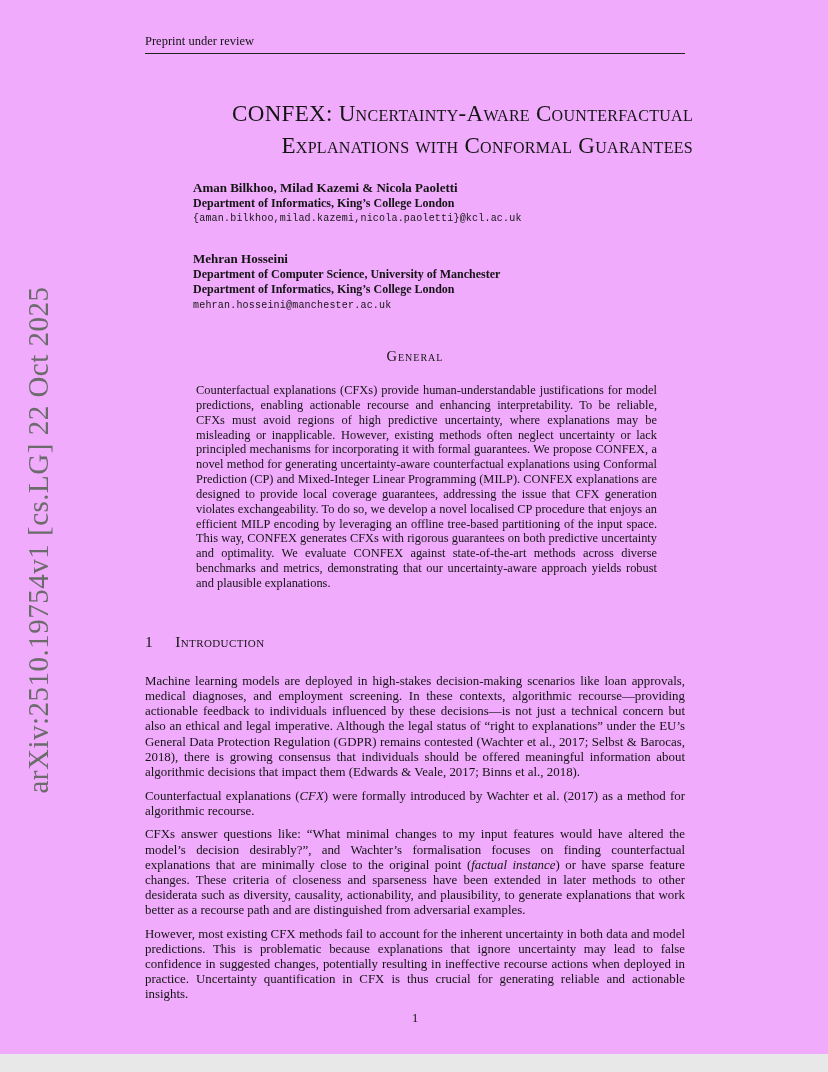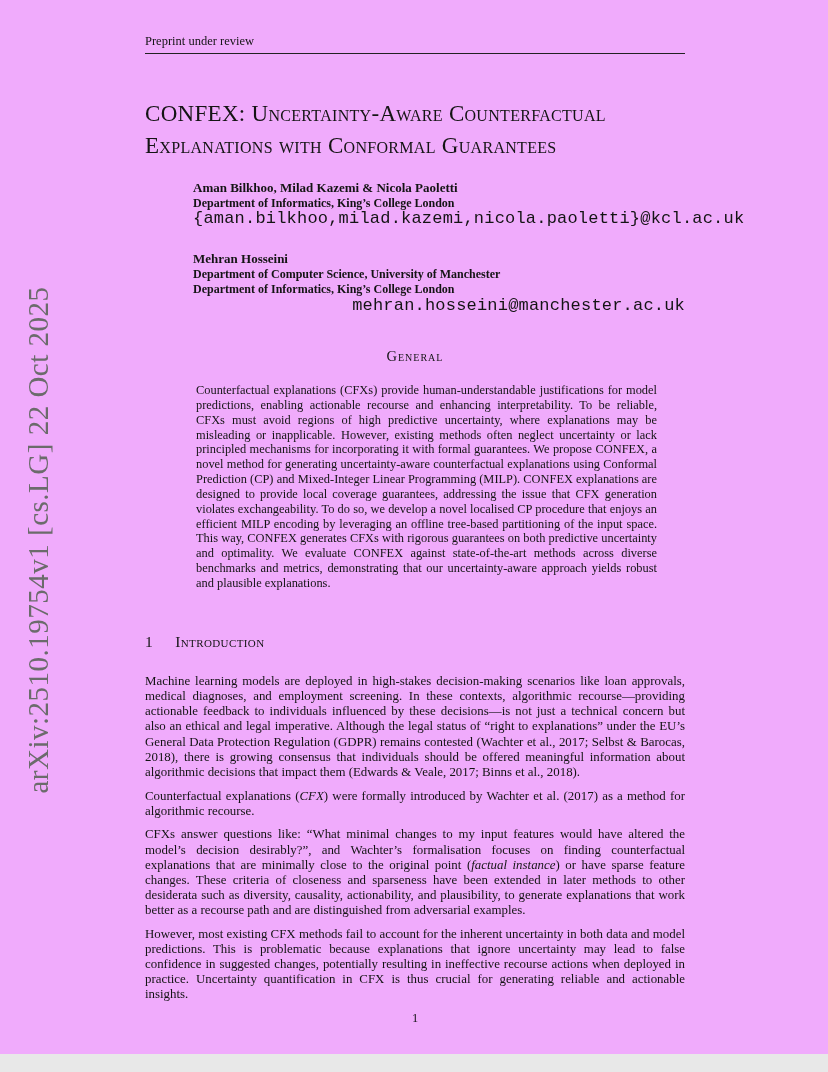--- a/index.html
+++ b/index.html
@@ -41,33 +41,33 @@
   
   .paper-title {
     position: absolute;
     left: 145px;
     top: 98px;
     width: 548px;
     font-size: 23px;
     line-height: 32px;
     font-variant: small-caps;
     letter-spacing: 0.3px;
+    text-align: right;
   }
 
   
   .author-blocks { position: absolute; left: 145px; top: 180px; width: 540px; }
   .author-block { margin-bottom: 24px; margin-left: 48px; }
   .author-names { font-weight: bold; font-size: 13px; line-height: 15.5px; }
   .author-affil { font-size: 12px; line-height: 15.5px; font-weight: bold; }
   .author-email {
     font-family: "Liberation Mono", "DejaVu Sans Mono", monospace;
-    font-size: 17px;
+    font-size: 10px;
     line-height: 16px;
     letter-spacing: 0.2px;
-    text-align: right;
   }
 
   
   .abstract-heading {
     position: absolute;
     left: 145px;
     top: 348px;
     width: 540px;
     text-align: center;
     font-size: 14.5px;

